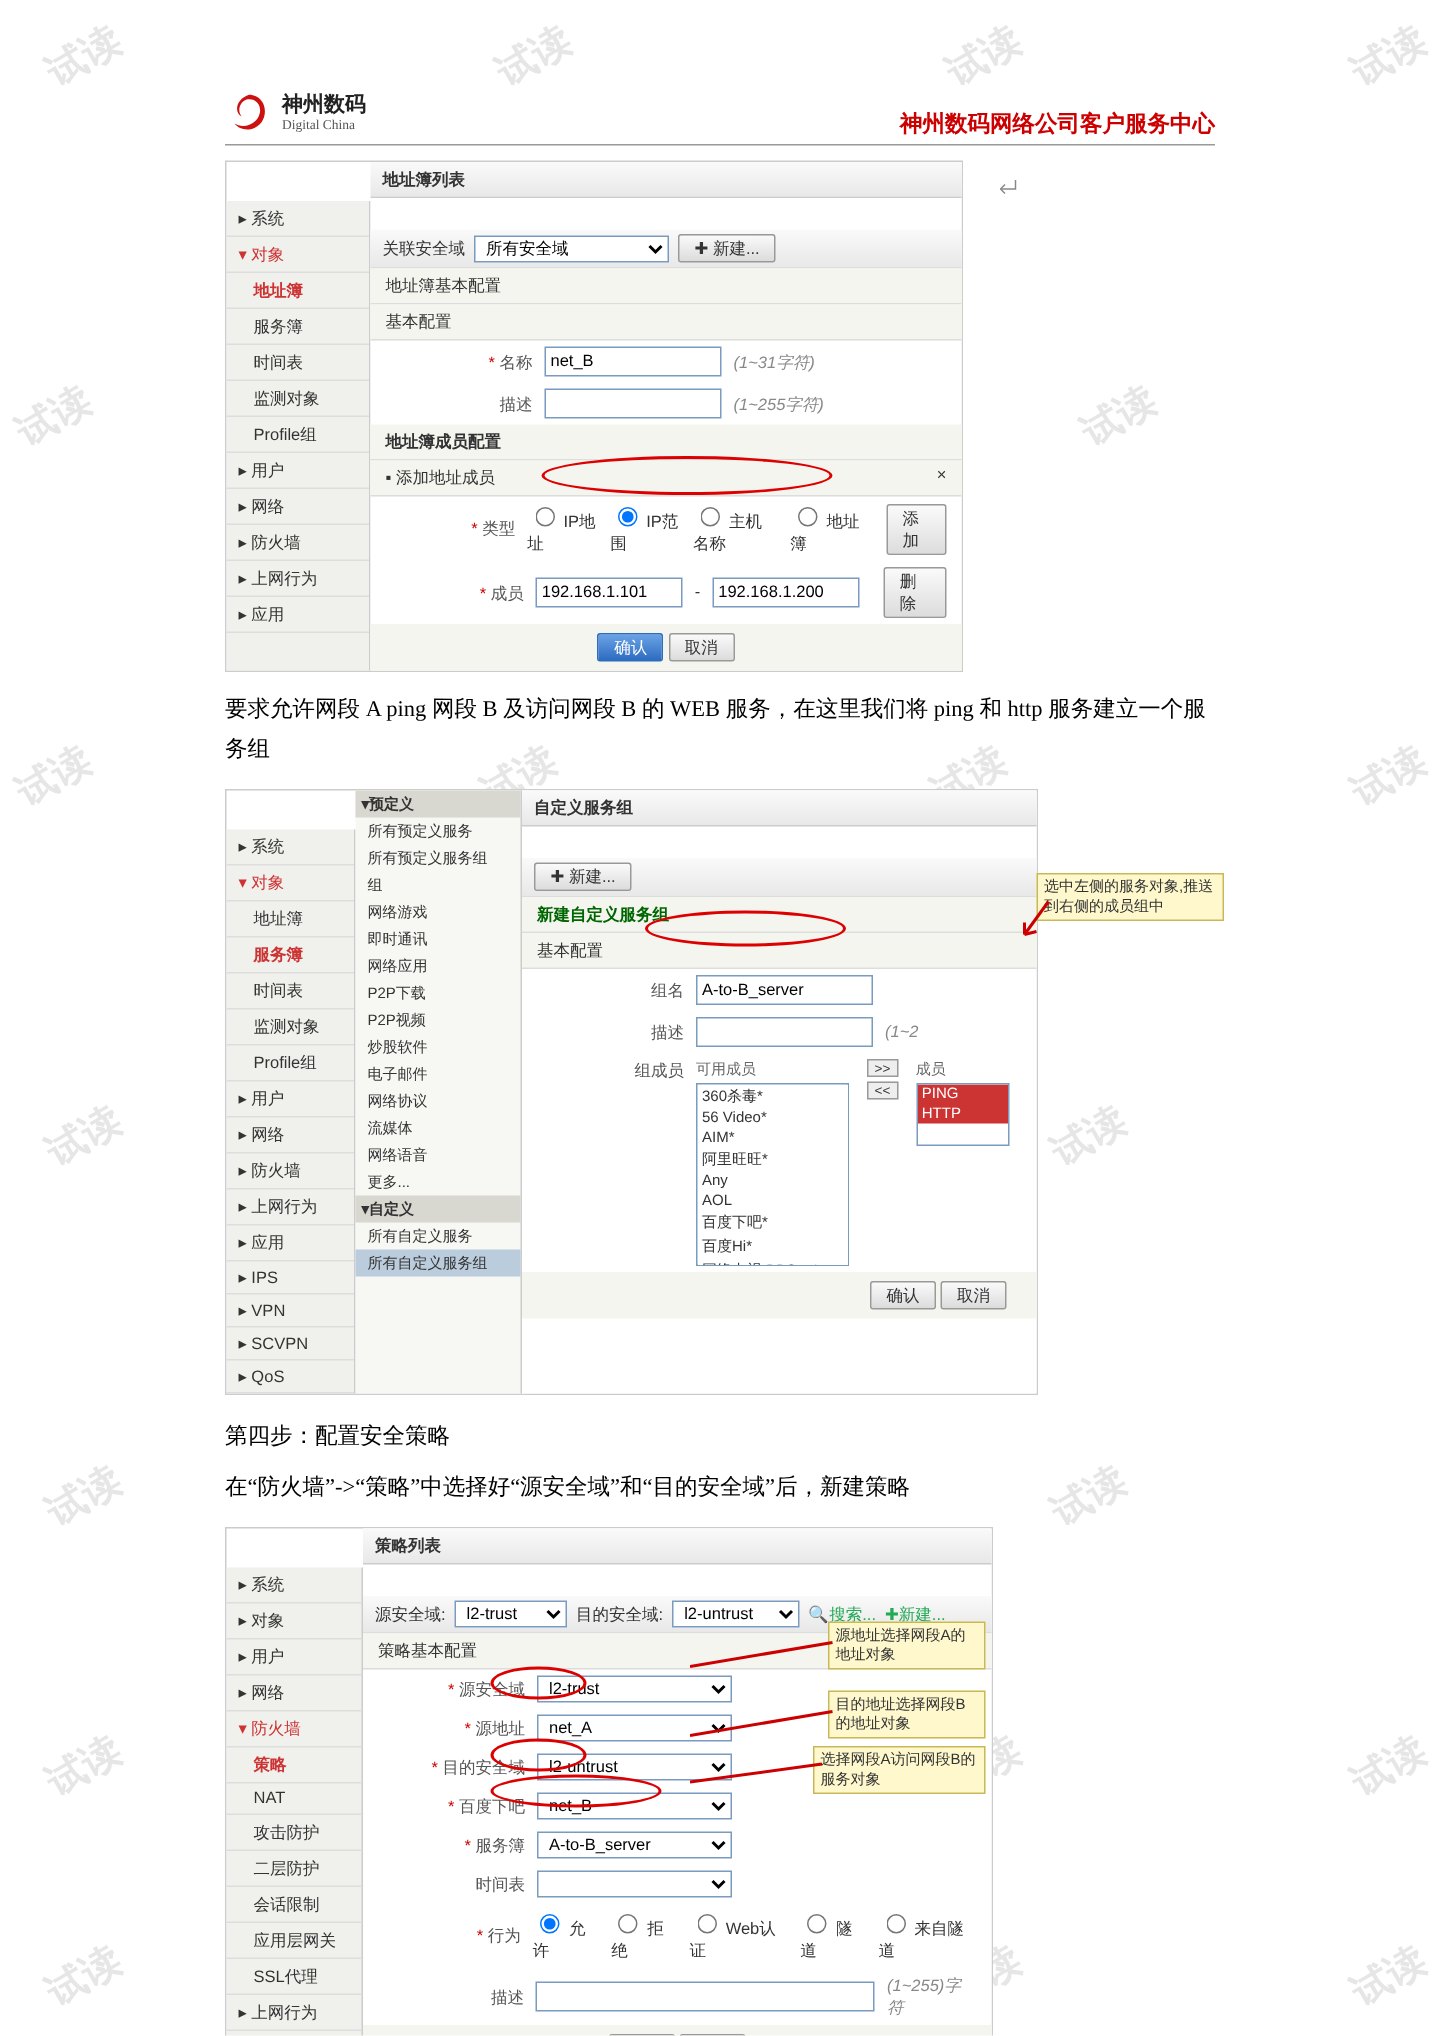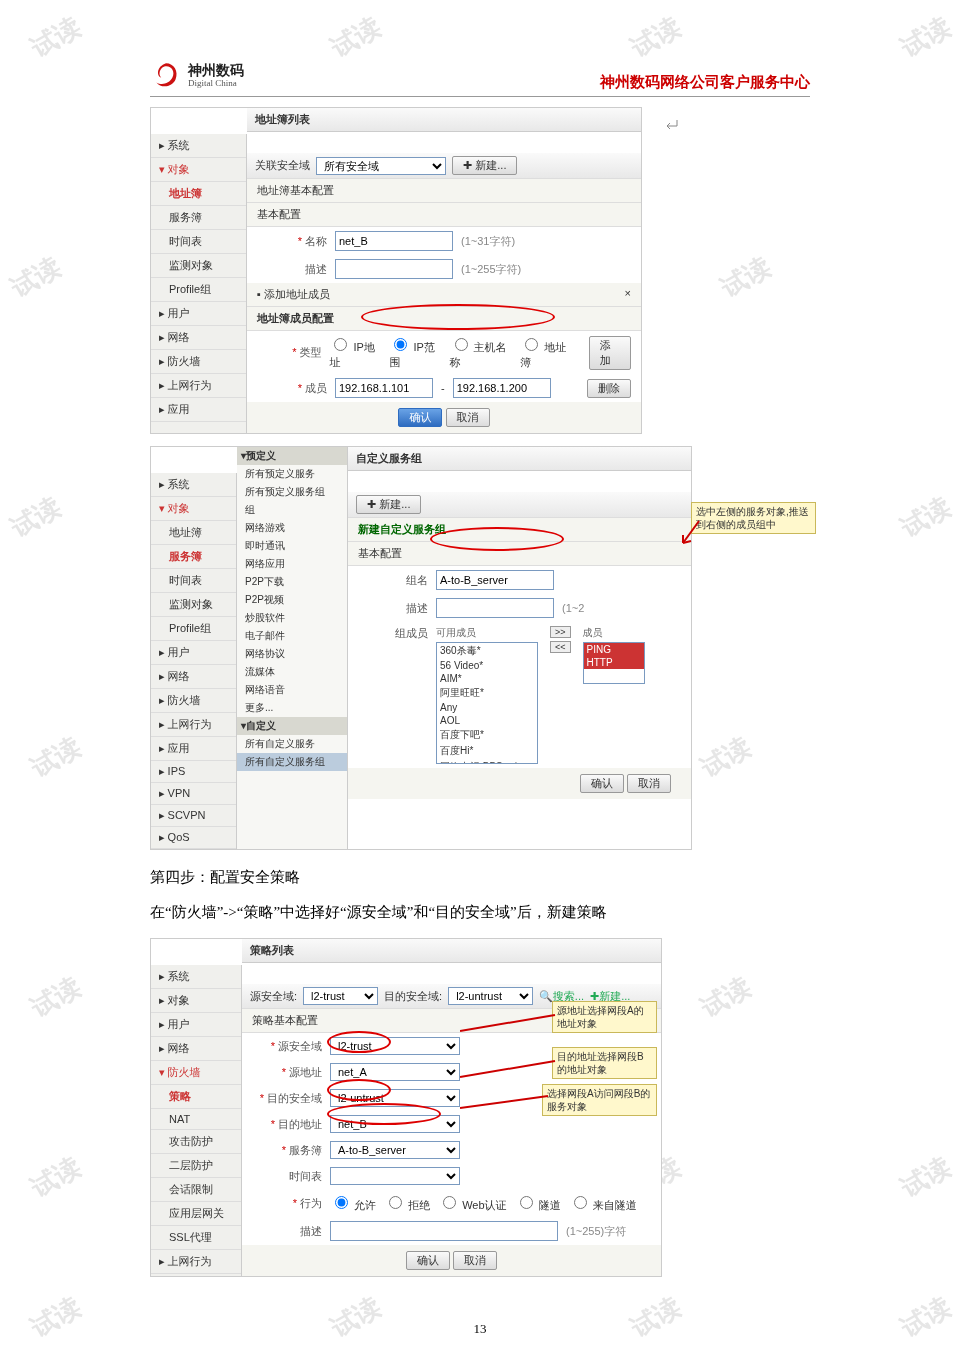--- a/index.html
+++ b/index.html
@@ -79,40 +79,41 @@
   .light-bar {
     background: #f5f5f0;
     padding: 4px 10px;
     border-bottom: 1px solid #ddd;
   }
   .form-row {
     padding: 4px 10px;
     display: flex;
     align-items: center;
     gap: 8px;
+    margin-left: 28px;
   }
   .label { width: 70px; text-align: right; color: #555; }
   .req::before { content: "* "; color: #c00; }
   input[type=text], select {
     border: 1px solid #7a9ac0;
     height: 18px;
     font-size: 11px;
     padding: 0 3px;
     background: #fff;
   }
   .btn {
     background: linear-gradient(#fafafa,#dcdcdc);
     border: 1px solid #999;
     padding: 1px 10px;
     font-size: 11px;
     display: inline-block;
     cursor: pointer;
     border-radius: 2px;
   }
-  .hint { color: #888; }
+  .hint { color: #888; font-style: italic; }
   .ellipse {
     border: 2px solid #d00;
     border-radius: 50%;
     position: absolute;
     pointer-events: none;
   }
   .callout {
     position: absolute;
     background: #fff8cc;
     border: 1px solid #c9b85a;
@@ -225,25 +226,25 @@
       <div class="form-row">
         <span class="label req">名称</span>
         <input type="text" style="width: 110px;" value="net_B">
         <span class="hint">(1~31字符)</span>
       </div>
       <div class="form-row">
         <span class="label">描述</span>
         <input type="text" style="width: 110px;">
         <span class="hint">(1~255字符)</span>
       </div>
+      <div class="light-bar" style="font-weight:bold">地址簿成员配置</div>
       <div class="light-bar" style="display:flex;justify-content:space-between">
         <span>▪ <span>添加地址成员</span></span>
         <span>×</span>
       </div>
-      <div class="light-bar" style="font-weight:bold">地址簿成员配置</div>
       <div class="form-row">
         <span class="label req">类型</span>
         <label><input type="radio" style=""> <span>IP地址</span></label>
         <label><input type="radio" checked="" style=""> <span>IP范围</span></label>
         <label><input type="radio" style=""> <span>主机名称</span></label>
         <label><input type="radio" style=""> <span>地址簿</span></label>
         <span style="flex:1"></span>
         <span class="btn">添加</span>
       </div>
       <div class="form-row">
@@ -261,20 +262,21 @@
     </div>
     <span class="ellipse" style="left:210px;top:196px;width:190px;height:22px"></span>
     <div style="position:absolute;right:-50px;top:10px;width:40px;text-align:center">
       <svg width="16" height="16">
           <path d="M14 2 L14 8 L4 8" stroke="#888" fill="none" stroke-width="1"></path>
           <path d="M4 8 L7 5 M4 8 L7 11" stroke="#888"></path>
         </svg>
     </div>
   </div>
 
+  <div class="body-text">要求允许网段 A  ping  网段 B 及访问网段 B 的 WEB 服务，在这里我们将 ping 和 http 服务建立一个服务组</div>
 
   <div class="screenshot" style="width:540px;position:relative">
     <div class="sidebar" style="width:85px">
       <div>▸ 系统</div>
       <div class="active">▾ 对象</div>
       <div class="indent">地址簿</div>
       <div class="indent active" style="font-weight:bold">服务簿</div>
       <div class="indent">时间表</div>
       <div class="indent">监测对象</div>
       <div class="indent">Profile组</div>
@@ -402,21 +404,21 @@
       </div>
       <div class="form-row">
         <span class="label req">源地址</span>
         <select style="width:130px"><option>net_A</option></select>
       </div>
       <div class="form-row">
         <span class="label req">目的安全域</span>
         <select style="width:130px"><option>l2-untrust</option></select>
       </div>
       <div class="form-row">
-        <span class="label req">目的地址</span>
+        <span class="label req">百度下吧</span>
         <select style="width:130px"><option>net_B</option></select>
       </div>
       <div class="form-row">
         <span class="label req">服务簿</span>
         <select style="width:130px"><option>A-to-B_server</option></select>
       </div>
       <div class="form-row">
         <span class="label">时间表</span>
         <select style="width:130px"><option></option></select>
       </div>

